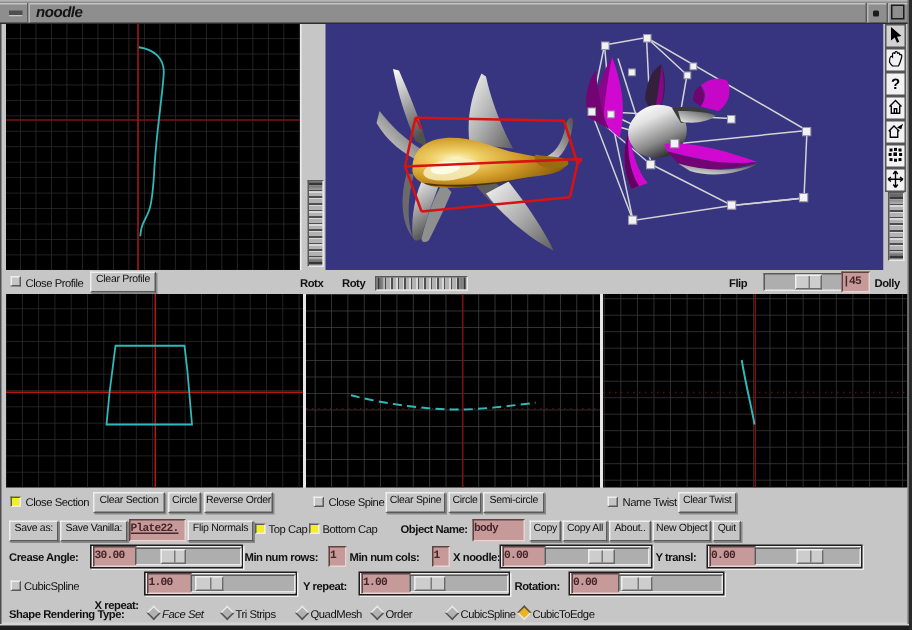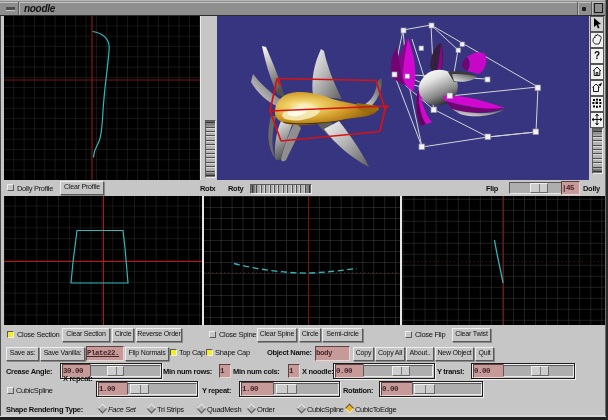--- a/index.html
+++ b/index.html
@@ -205,21 +205,21 @@
           <rect x="8" y="8.4" width="2" height="2"></rect>
         </g>
       </svg></div>
 <div class="tbtn" style="top:112px;"><svg width="12" height="13">
         <path d="M6 1 L6 12 M1 6.5 L11 6.5 M6 1 L4.5 3 M6 1 L7.5 3 M6 12 L4.5 10 M6 12 L7.5 10 M1 6.5 L3 5 M1 6.5 L3 8 M11 6.5 L9 5 M11 6.5 L9 8" stroke="#000" stroke-width="0.9" fill="none"></path>
       </svg></div>
 <div class="wheelv" style="left:592px;top:128px;width:9px;height:44px;"></div>
 
 <div class="abs" style="left:0;top:180px;width:608px;height:16px;background:#c6c6c6;"></div>
 <div class="tgl" style="left:7px;top:184px;"></div>
-<div class="lbl" style="left:17px;top:184px;">Dolly Profile</div>
+<div class="lbl" style="left:17px;top:184px;">Close Profile</div>
 <div class="btn" style="left:60px;top:181px;width:42px;height:12px;">Clear Profile</div>
 <div class="lbl b" style="left:200px;top:184px;text-align:right;">Rotx</div>
 <div class="lbl b" style="left:228px;top:184px;">Roty</div>
 <div class="wheelh" style="left:250px;top:184px;width:60px;height:8px;"></div>
 <div class="lbl b" style="left:486px;top:184px;">Flip</div>
 <div class="trough" style="left:509px;top:182px;width:51px;height:10px;"></div>
 <div class="thumb" style="left:530px;top:183px;width:16px;height:8px;">
       <i></i>
     </div>
 <div class="tf" style="left:561px;top:181px;width:17px;height:12px;">|45</div>
@@ -271,31 +271,31 @@
 <div class="lbl" style="left:17px;top:330px;">Close Section</div>
 <div class="btn" style="left:62px;top:328px;width:46px;height:12px;">Clear Section</div>
 <div class="btn" style="left:112px;top:328px;width:20px;height:12px;">Circle</div>
 <div class="btn" style="left:136px;top:328px;width:44px;height:12px;">Reverse Order</div>
 <div class="tgl" style="left:209px;top:331px;"></div>
 <div class="lbl" style="left:219px;top:330px;">Close Spine</div>
 <div class="btn" style="left:257px;top:328px;width:38px;height:12px;">Clear Spine</div>
 <div class="btn" style="left:299px;top:328px;width:20px;height:12px;">Circle</div>
 <div class="btn" style="left:322px;top:328px;width:39px;height:12px;">Semi-circle</div>
 <div class="tgl" style="left:405px;top:331px;"></div>
-<div class="lbl" style="left:415px;top:330px;">Close Flip</div>
+<div class="lbl" style="left:415px;top:330px;">Name Twist</div>
 <div class="btn" style="left:452px;top:328px;width:37px;height:12px;">Clear Twist</div>
 
 <div class="btn" style="left:6px;top:347px;width:31px;height:12px;">Save as:</div>
 <div class="btn" style="left:40px;top:347px;width:43px;height:12px;">Save Vanilla:</div>
 <div class="tf" style="left:86px;top:346px;width:36px;height:13px;text-decoration:underline;">Plate22.</div>
 <div class="btn" style="left:125px;top:347px;width:42px;height:12px;">Flip Normals</div>
 <div class="tgly" style="left:170px;top:349px;"></div>
 <div class="lbl" style="left:179px;top:348px;">Top Cap</div>
 <div class="tgly" style="left:206px;top:349px;"></div>
-<div class="lbl" style="left:215px;top:348px;">Shape Cap</div>
+<div class="lbl" style="left:215px;top:348px;">Bottom Cap</div>
 <div class="lbl b" style="left:267px;top:348px;">Object Name:</div>
 <div class="tf" style="left:315px;top:346px;width:33px;height:13px;">body</div>
 <div class="btn" style="left:353px;top:347px;width:19px;height:12px;">Copy</div>
 <div class="btn" style="left:375px;top:347px;width:28px;height:12px;">Copy All</div>
 <div class="btn" style="left:406px;top:347px;width:26px;height:12px;">About..</div>
 <div class="btn" style="left:435px;top:347px;width:37px;height:12px;">New Object</div>
 <div class="btn" style="left:475px;top:347px;width:17px;height:12px;">Quit</div>
 
 <div class="lbl b" style="left:6px;top:367px;">Crease Angle:</div>
 <div class="frm" style="left:60px;top:363px;width:100px;height:14px;"></div>
@@ -318,21 +318,21 @@
 <div class="lbl b" style="left:437px;top:367px;">Y transl:</div>
 <div class="frm" style="left:471px;top:363px;width:102px;height:14px;"></div>
 <div class="tf" style="left:473px;top:364px;width:29px;height:12px;">0.00</div>
 <div class="trough" style="left:503px;top:365px;width:69px;height:10px;"></div>
 <div class="thumb" style="left:531px;top:366px;width:16px;height:8px;">
       <i></i>
     </div>
 
 <div class="tgl" style="left:7px;top:387px;"></div>
 <div class="lbl" style="left:16px;top:386px;">CubicSpline</div>
-<div class="lbl b" style="left:63px;top:374px;text-align:center;">X repeat:</div>
+<div class="lbl b" style="left:63px;top:399px;text-align:center;">X repeat:</div>
 <div class="frm" style="left:96px;top:381px;width:100px;height:14px;"></div>
 <div class="tf" style="left:98px;top:382px;width:28px;height:12px;">1.00</div>
 <div class="trough" style="left:127px;top:383px;width:68px;height:10px;"></div>
 <div class="thumb" style="left:130px;top:384px;width:17px;height:8px;">
       <i></i>
     </div>
 <div class="lbl b" style="left:202px;top:386px;">Y repeat:</div>
 <div class="frm" style="left:239px;top:381px;width:99px;height:14px;"></div>
 <div class="tf" style="left:241px;top:382px;width:31px;height:12px;">1.00</div>
 <div class="trough" style="left:273px;top:383px;width:64px;height:10px;"></div>

